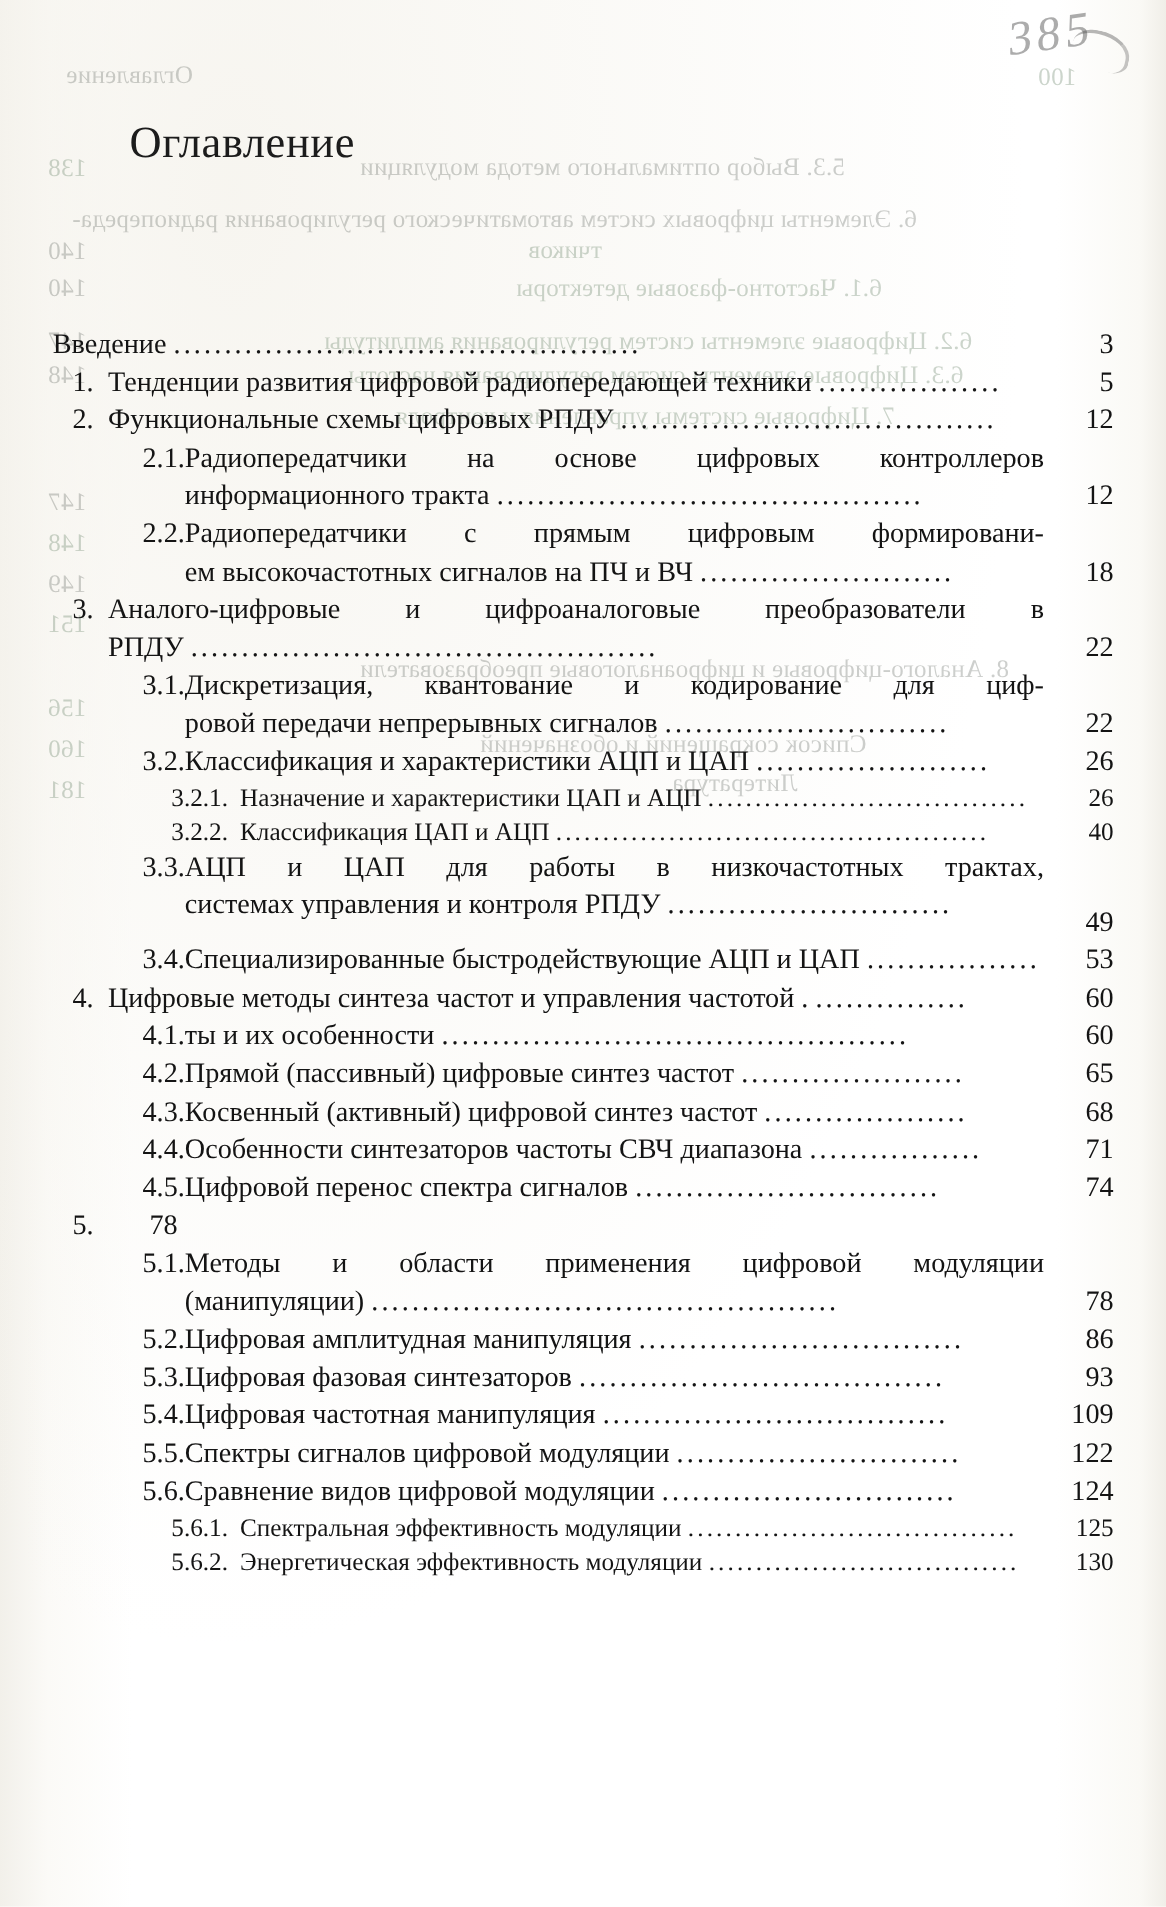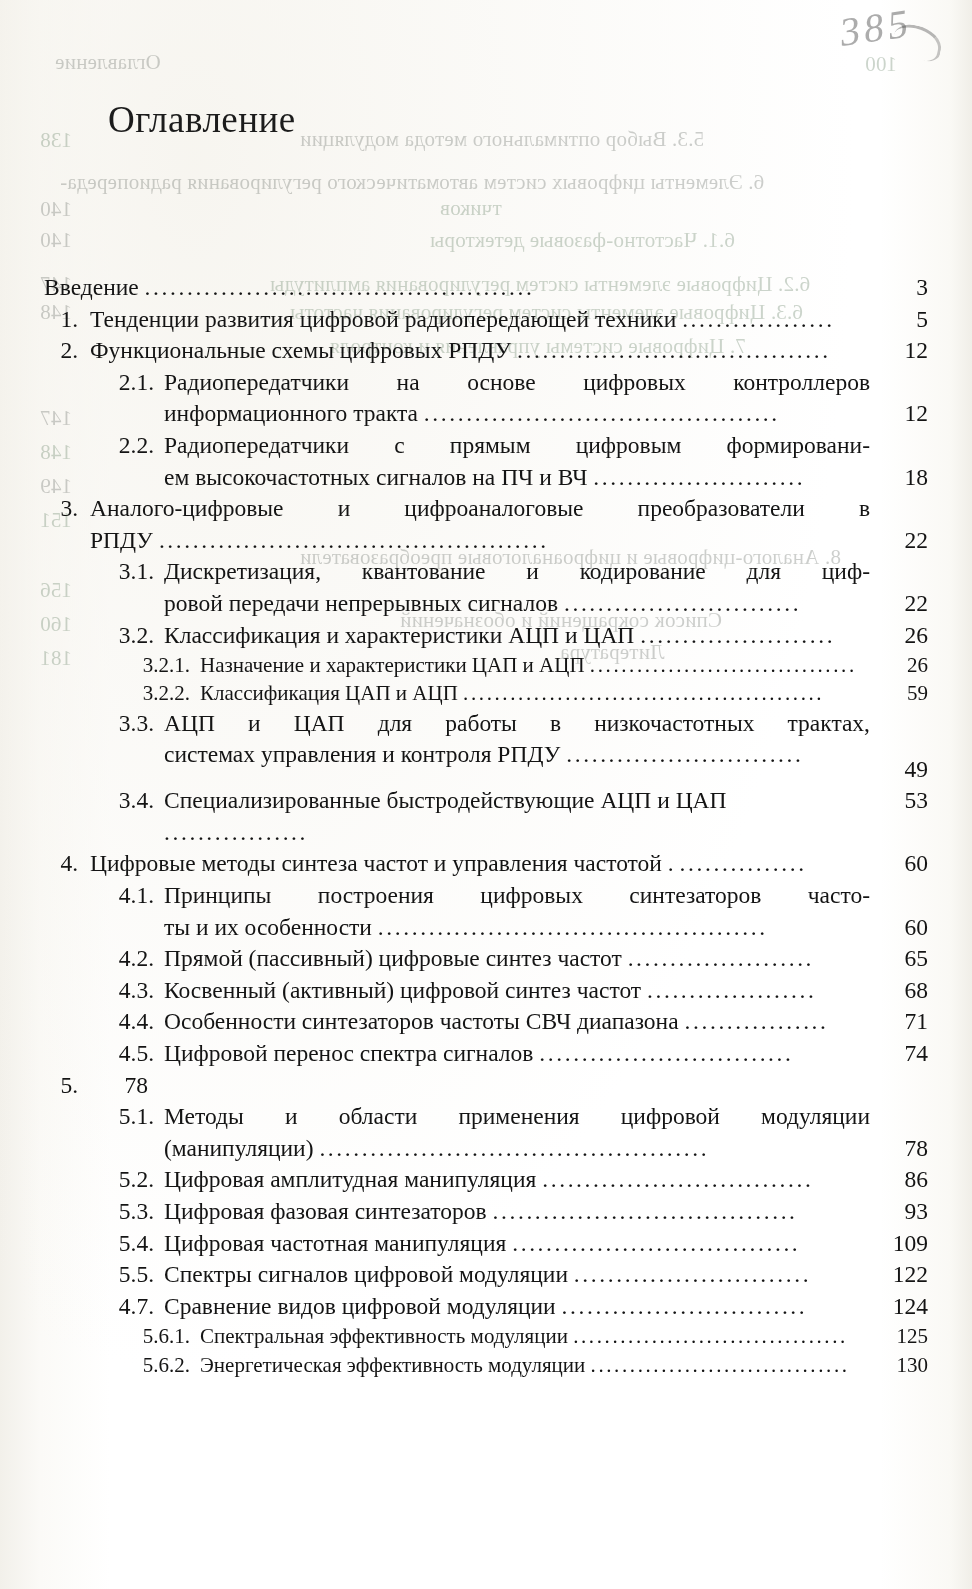--- a/index.html
+++ b/index.html
@@ -114,21 +114,21 @@
     text-align: right;
     font-size: 23.5px;
   }
 
   
   .lvl0 .num { width: 0; }
   .lvl0 { padding-left: 0; justify-content: flex-end; }
   .lvl0 .body { margin-left: 0; }
 
   .lvl1 .num { width: 34px; margin-right: 12px; }
-  .lvl2 .num { width: 54px; margin-right: 10px; padding-left: 0; }
+  .lvl2 .num { width: 54px; padding-left: 0; }
   .lvl3 .num { width: 90px; margin-right: 10px; }
 
   .lvl2 { padding-left: 56px; }
   .lvl3 { padding-left: 56px; font-size: 21px; }
   .lvl3 .page-no { font-size: 21px; }
 
   .line1 {
     display: block;
   }
   .line2 {
@@ -249,21 +249,21 @@
         <div class="body">
           <div class="line2"><span>Назначение и характеристики ЦАП и АЦП </span><span class="dots">..................................</span></div>
         </div>
         <div class="page-no">26</div>
       </div>
       <div class="entry lvl3">
         <div class="num">3.2.2.</div>
         <div class="body">
           <div class="line2"><span>Классификация ЦАП и АЦП </span><span class="dots">..............................................</span></div>
         </div>
-        <div class="page-no">59</div>
+        <div class="page-no">40</div>
       </div>
       <div class="entry lvl2">
         <div class="num">3.3.</div>
         <div class="body">
           <div class="line1 justified">АЦП и ЦАП для работы в низкочастотных трактах,</div>
           <div class="line2"><span>системах управления и контроля РПДУ </span><span class="dots">............................</span></div>
         </div>
         <div class="page-no" style="align-self: flex-end; margin-top: 46px;">49</div>
       </div>
       <div class="entry lvl2">
@@ -276,21 +276,20 @@
       <div class="entry lvl1">
         <div class="num">4.</div>
         <div class="body">
           <div class="line2"><span>Цифровые методы синтеза частот и управления частотой . </span><span class="dots">...............</span></div>
         </div>
         <div class="page-no">60</div>
       </div>
       <div class="entry lvl2">
         <div class="num">4.1.</div>
         <div class="body">
-          <div class="line1 justified">Принципы построения цифровых синтезаторов часто-</div>
           <div class="line2"><span>ты и их особенности </span><span class="dots">..............................................</span></div>
         </div>
         <div class="page-no" style="align-self: flex-end;">60</div>
       </div>
       <div class="entry lvl2">
         <div class="num">4.2.</div>
         <div class="body">
           <div class="line2"><span>Прямой (пассивный) цифровые синтез частот </span><span class="dots">......................</span></div>
         </div>
         <div class="page-no">65</div>
@@ -350,21 +349,21 @@
         <div class="page-no">109</div>
       </div>
       <div class="entry lvl2">
         <div class="num">5.5.</div>
         <div class="body">
           <div class="line2"><span>Спектры сигналов цифровой модуляции </span><span class="dots">............................</span></div>
         </div>
         <div class="page-no">122</div>
       </div>
       <div class="entry lvl2">
-        <div class="num">4.7.</div>
+        <div class="num">5.6.</div>
         <div class="body">
           <div class="line2"><span>Сравнение видов цифровой модуляции </span><span class="dots">.............................</span></div>
         </div>
         <div class="page-no">124</div>
       </div>
       <div class="entry lvl3">
         <div class="num">5.6.1.</div>
         <div class="body">
           <div class="line2"><span>Спектральная эффективность модуляции </span><span class="dots">...................................</span></div>
         </div>

